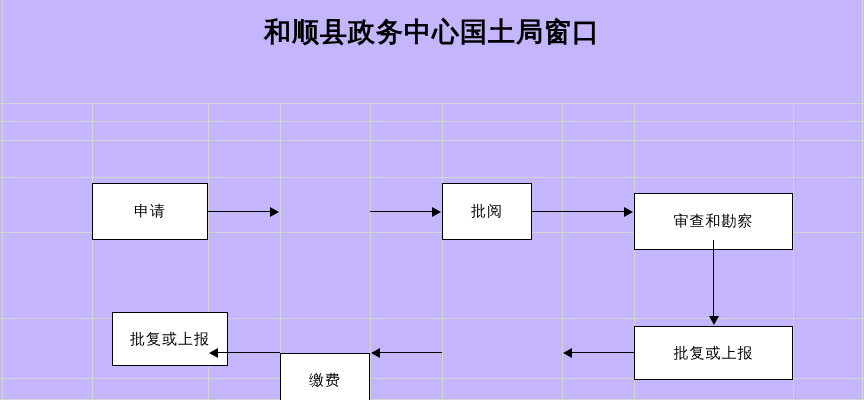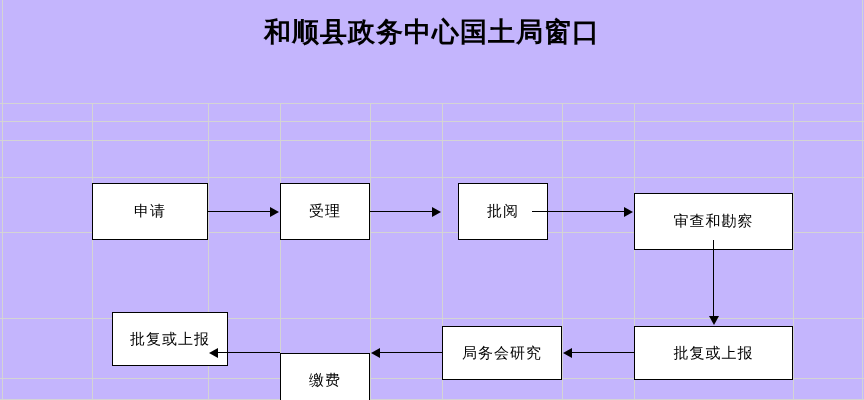--- a/index.html
+++ b/index.html
@@ -120,29 +120,27 @@
       <div class="gline-v" style="left: 2px; top: 0px; height: 103px; background: rgb(212, 212, 212);"></div>
       <div class="gline-v" style="left: 862px; top: 0px; height: 103px; background: rgb(212, 212, 212);"></div>
     </div>
 
   <div id="title-block">
     <div class="title-line">和顺县政务中心国土局窗口</div>
   </div>
 
   <div class="flow-box" style="left:92px; top:183px; width:116px; height:57px;">申请</div>
 
-  <div class="flow-box" style="left:280px; top:183px; width:90px; height:57px;">受理</div>
 
-  <div class="flow-box" style="left:442px; top:183px; width:90px; height:57px;margin-left:16px;">批阅</div>
+  <div class="flow-box" style="left:442px; top:183px; width:90px; height:57px;">批阅</div>
 
   <div class="flow-box" style="left:634px; top:193px; width:159px; height:57px;">审查和勘察</div>
 
   <div class="flow-box" style="left:634px; top:326px; width:159px; height:54px;">批复或上报</div>
 
-  <div class="flow-box" style="left:442px; top:326px; width:120px; height:54px;">局务会研究</div>
 
   <div class="flow-box" style="left:280px; top:326px; width:90px; height:54px;margin-top:27px;">缴费</div>
 
   <div class="flow-box" style="left:92px; top:312px; width:116px; height:54px;margin-left:20px;">批复或上报</div>
 
   <div class="conn-line conn-h" style="left:208px; top:211px; width:63px;"></div>
   <div class="arrow-head arrow-right" style="left:270px; top:207px;"></div>
 
   <div class="conn-line conn-h" style="left:370px; top:211px; width:63px;"></div>
   <div class="arrow-head arrow-right" style="left:432px; top:207px;"></div>

